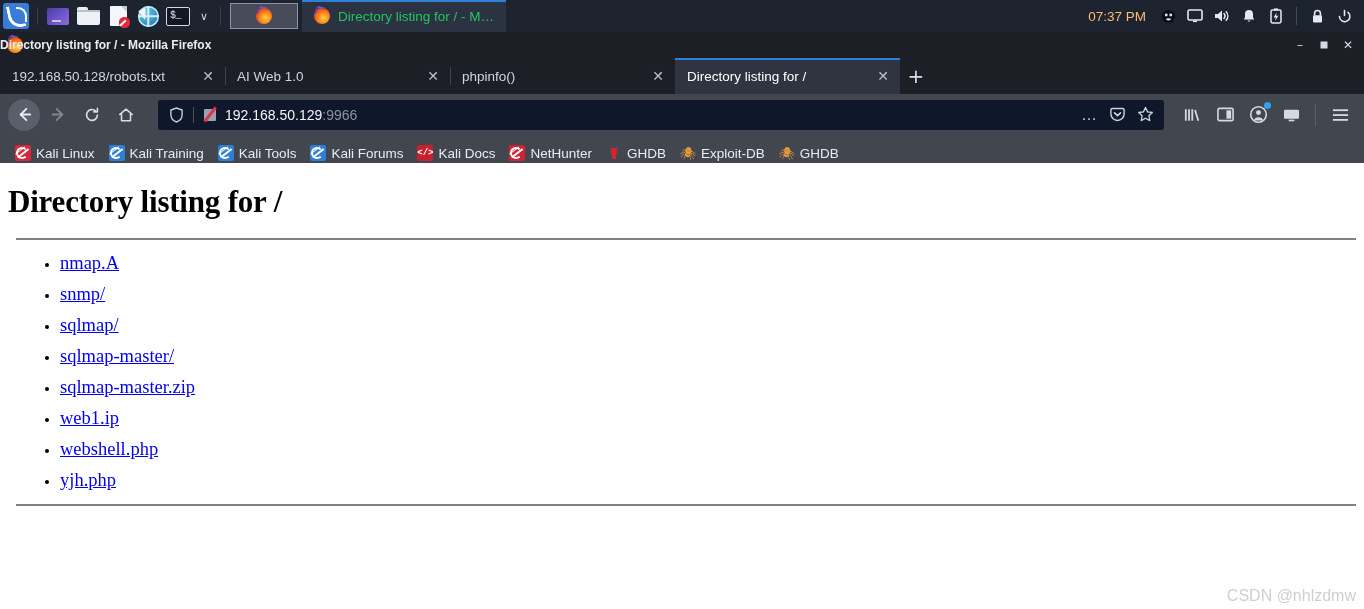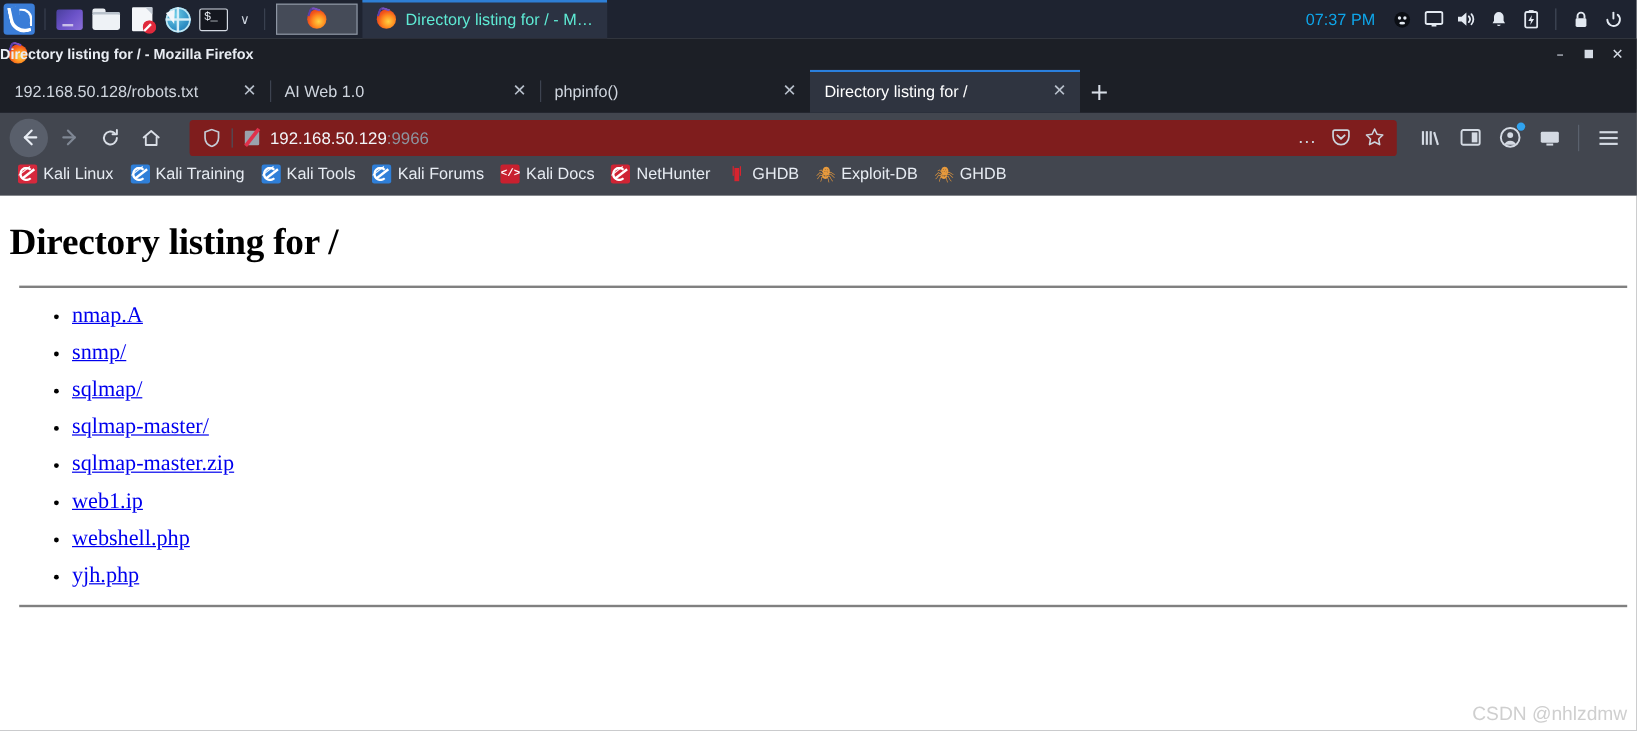--- a/index.html
+++ b/index.html
@@ -181,21 +181,21 @@
     gap: 8px;
     padding: 0 12px;
     flex: 0 0 auto;
     position: relative;
     color: #c7cedb;
     white-space: nowrap;
   }
   .tb-window.tb-win-active {
     background: #2b3242;
     box-shadow: inset 0 2px 0 0 #2e7fd6;
-    color: #5eead4;
+    color: #22c55e;
   }
   .tb-window-ico {
     width: 16px; height: 14px;
     flex: 0 0 auto;
     display: flex; align-items: center; justify-content: center;
   }
   .mini-screen {
     width: 15px; height: 12px;
     background: #9aa3b1;
     border-radius: 1px;
@@ -225,21 +225,21 @@
     content: "";
     position: absolute; left: 1px; top: -2px;
     width: 7px; height: 7px;
     border-left: 2.5px solid #5b3fa8;
     border-top: 2.5px solid #7a4fc0;
     border-radius: 50% 0 0 0;
     transform: rotate(18deg);
   }
   .tb-spacer { flex: 1 1 auto; }
   #tb-clock {
-    font-size: 13.5px; color: #0ea5e9;
+    font-size: 13.5px; color: #fdba74;
     padding: 0 10px; white-space: nowrap;
   }
   .tray {
     display: flex; align-items: center; gap: 3px;
     padding-right: 8px;
   }
   .tray-ico {
     width: 24px; height: 32px;
     display: flex; align-items: center; justify-content: center;
     color: #e3e9f1;
@@ -358,21 +358,21 @@
     flex: 0 0 auto;
   }
   .nav-btn.back {
     background: #595f6b;
     color: #e8edf4;
   }
   .nav-btn.fwd { color: #7f8794; }
   #urlbar {
     flex: 1 1 auto;
     height: 30px;
-    background: #7f1d1d;
+    background: #0f172a;
     border-radius: 3px;
     display: flex;
     align-items: center;
     margin: 0 10px 0 14px;
     padding: 0 6px 0 8px;
     min-width: 0;
   }
   .url-shield {
     width: 20px; display: flex; align-items: center; justify-content: center;
     color: #c5ccd6;
@@ -423,21 +423,21 @@
     display: flex;
     align-items: center;
     padding-left: 8px;
     gap: 0;
     font-size: 13.5px;
     color: #e7ecf3;
     white-space: nowrap;
   }
   .bm {
     display: flex;
-    align-items: flex-start;
+    align-items: flex-end;
     gap: 5px;
     padding: 0 7px;
     height: 24px;
   }
   .bm-ico { width: 16px; height: 16px; flex: 0 0 auto; position: relative; }
 
   .bmico-kali-red, .bmico-kali-blue, .bmico-nethunter {
     border-radius: 2px;
     overflow: hidden;
   }

